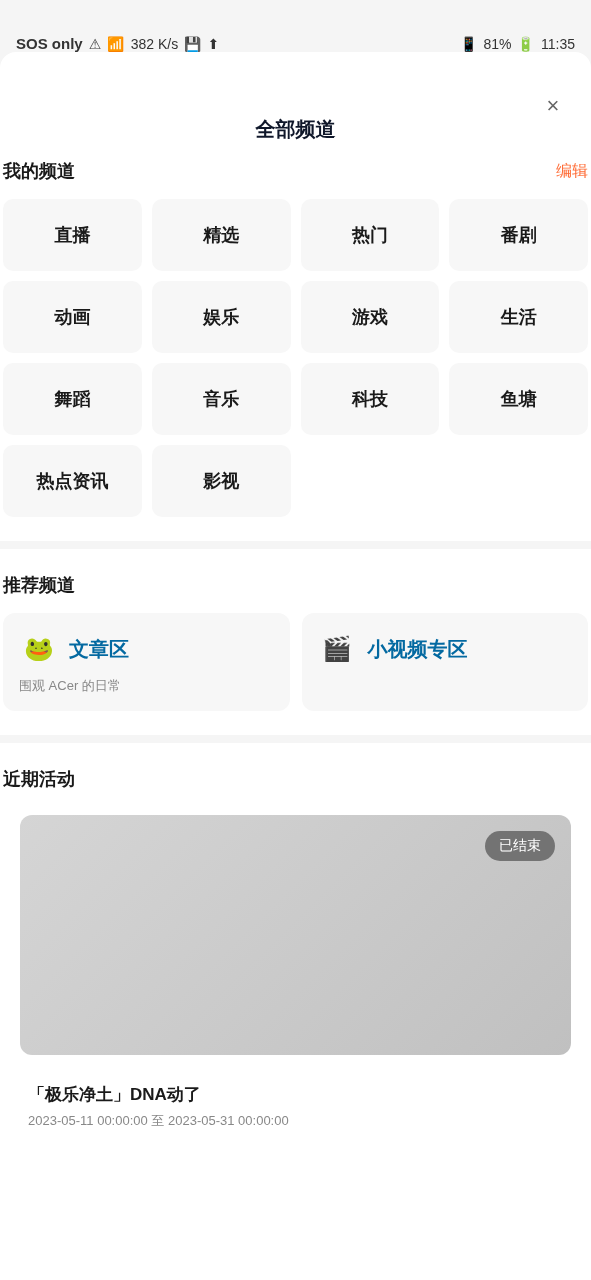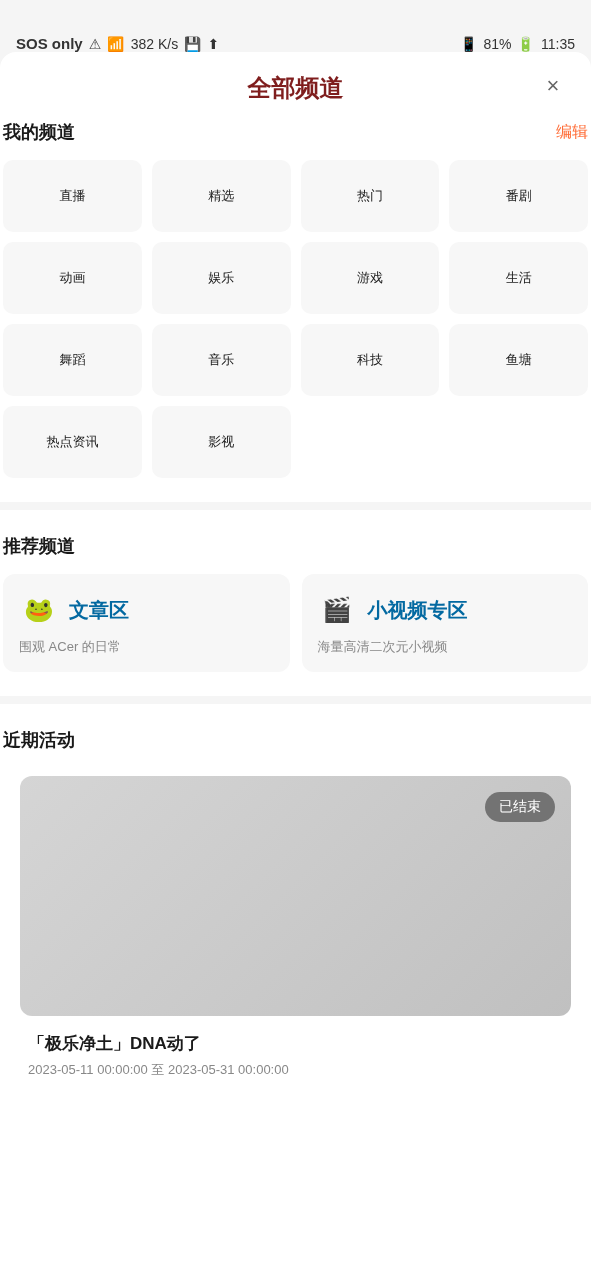--- a/index.html
+++ b/index.html
@@ -61,23 +61,24 @@
     
     .header {
       display: flex;
       align-items: center;
       justify-content: center;
       padding: 20px 20px 16px 20px;
       position: relative;
     }
 
     .header-title {
-      font-size: 24px;
+      font-size: 20px;
       font-weight: 600;
-      color: #7f1d1d;
+      color: #0f172a;
+      margin-top: 44px;
     }
 
     .close-btn {
       position: absolute;
       right: 20px;
       top: 50%;
       transform: translateY(-50%);
       font-size: 22px;
       color: #666;
       cursor: pointer;
@@ -120,24 +121,24 @@
       gap: 10px;
     }
 
     .channel-item {
       background: #f7f7f7;
       border-radius: 10px;
       height: 72px;
       display: flex;
       align-items: center;
       justify-content: center;
-      font-size: 13px;
+      font-size: 18px;
       color: #1a1a1a;
       cursor: pointer;
-      font-weight: 400;
+      font-weight: 700;
     }
 
     
     .recommend-grid {
       display: grid;
       grid-template-columns: 1fr 1fr;
       gap: 12px;
     }
 
     .recommend-card {
@@ -173,21 +174,21 @@
     }
 
     .recommend-desc {
       font-size: 13px;
       color: #888;
       line-height: 1.4;
     }
 
     
     .activity-card {
-      margin: 0 20px;
+      margin: 12px 20px;
       border-radius: 12px;
       overflow: hidden;
       background: #be185d;
       position: relative;
       text-align: center;
     }
 
     .activity-image {
       width: 100%;
       height: 240px;
@@ -291,21 +292,20 @@
         <div class="recommend-icon">🐸</div>
         <span class="recommend-name">文章区</span>
       </div>
       <div class="recommend-desc">围观 ACer 的日常</div>
     </div>
         <div class="recommend-card">
       <div class="recommend-card-header">
         <div class="recommend-icon">🎬</div>
         <span class="recommend-name">小视频专区</span>
       </div>
-      <div class="recommend-desc">海量高清二次元小视频</div>
     </div>
       </div>
   </div>
 
   <div class="divider"></div>
 
   <div class="section">
     <div class="section-header">
       <span class="section-title">近期活动</span>
     </div>

